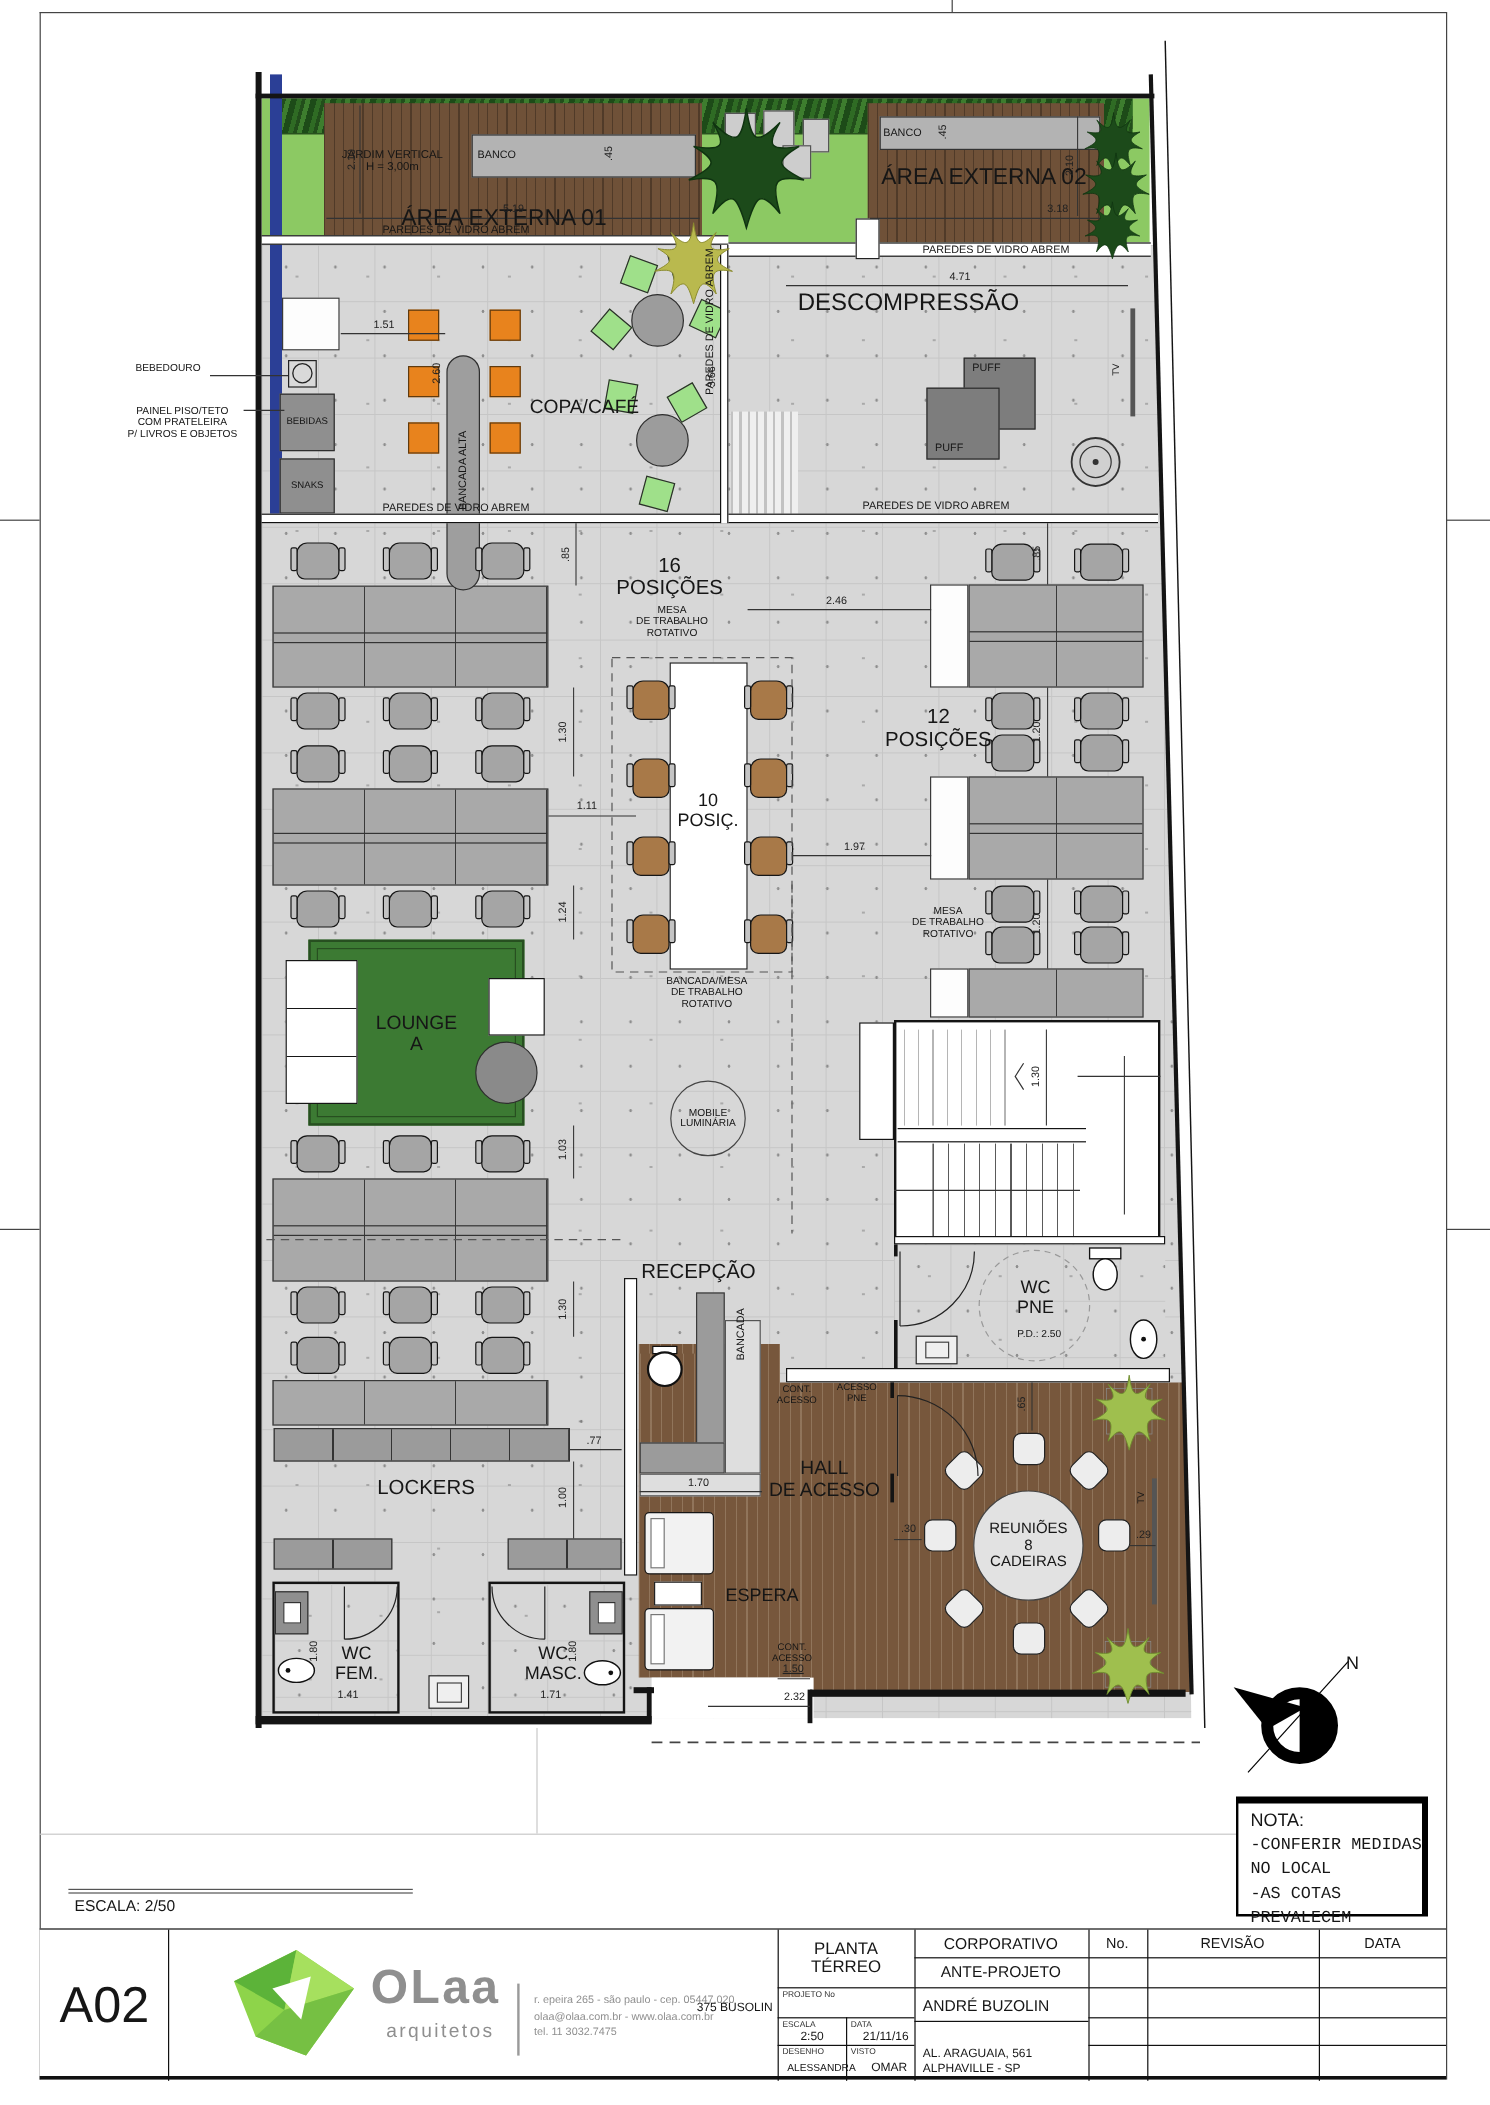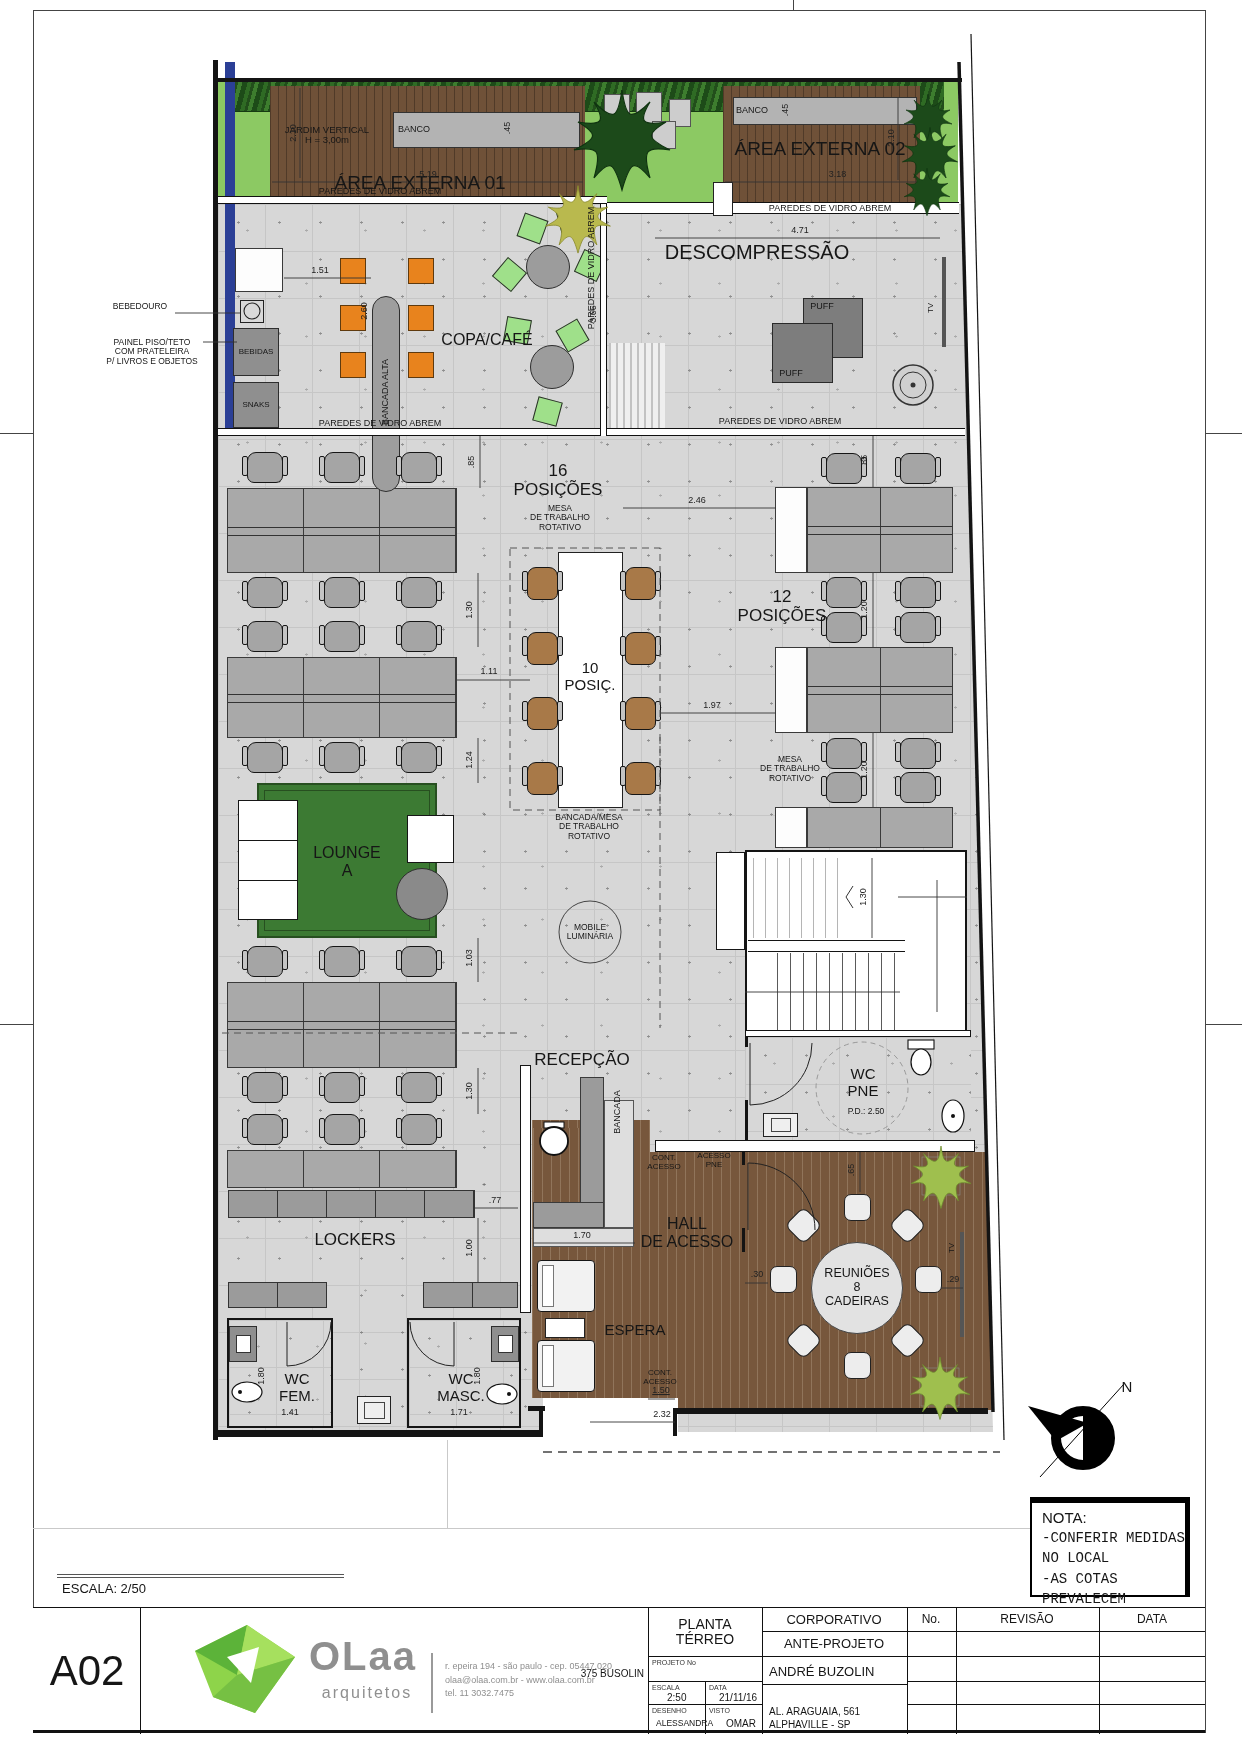--- a/index.html
+++ b/index.html
@@ -409,21 +409,21 @@
 8
 CADEIRAS</span>
   <span class="t" style="left:1127px;top:1387px;font-size:15px;">N</span>
 
   <span class="t" style="left:140px;top:307px;font-size:8.5px;">BEBEDOURO</span>
   <span class="t" style="left:152px;top:352px;font-size:8.5px;">PAINEL PISO/TETO
 COM PRATELEIRA
 P/ LIVROS E OBJETOS</span>
 
   <span class="t d" style="left:428px;top:175px;">5.19</span>
-  <span class="t d" style="left:828px;top:175px;padding-left:19px;">3.18</span>
+  <span class="t d" style="left:872px;top:175px;padding-left:19px;">3.18</span>
   <span class="t d r" style="left:508px;top:128px;">.45</span>
   <span class="t d r" style="left:786px;top:110px;">.45</span>
   <span class="t d r" style="left:294px;top:133px;">2.10</span>
   <span class="t d r" style="left:892px;top:138px;">2.10</span>
   <span class="t d" style="left:800px;top:231px;">4.71</span>
   <span class="t d" style="left:320px;top:271px;">1.51</span>
   <span class="t d r" style="left:365px;top:311px;">2.60</span>
   <span class="t d r" style="left:594px;top:314px;">3.66</span>
   <span class="t d r" style="left:472px;top:462px;">.85</span>
   <span class="t d r" style="left:865px;top:461px;">.85</span>
@@ -491,21 +491,21 @@
       <polygon points="-50,-18 2,-44 50,-12 10,44 -32,28" fill="#8ed44a"></polygon>
       <polygon points="-50,-18 2,-44 -8,6" fill="#5cb339"></polygon>
       <polygon points="2,-44 50,-12 -8,6" fill="#a6e05e"></polygon>
       <polygon points="-8,6 50,-12 10,44 -32,28" fill="#76c043"></polygon>
       <polygon points="-18,-12 14,-22 6,14" fill="#fff"></polygon>
     </svg>
     <span class="t" style="left:330px;top:48px;font-size:40px;font-weight:bold;color:#8f8f8f;letter-spacing:2px;">OLaa</span>
     <span class="t" style="left:334px;top:85px;font-size:16px;color:#8f8f8f;letter-spacing:2px;">arquitetos</span>
     <div class="b" style="left:398px;top:45px;width:1.5px;height:60px;background:#9a9a9a;"></div>
     <div style="position:absolute;left:412px;top:52px;font-size:9px;color:#8f8f8f;line-height:1.5;">
-      <div>r. epeira 194 - são paulo - cep. 05447.020</div>
+      <div>r. epeira 265 - são paulo - cep. 05447.020</div>
       <div>olaa@olaa.com.br - www.olaa.com.br</div>
       <div>tel. 11 3032.7475</div>
     </div>
 
     <span class="t" style="left:672px;top:24px;font-size:14px;">PLANTA
 TÉRREO</span>
     <span class="small-cap" style="position:absolute;left:619px;top:51px;font-size:7px;">PROJETO No</span>
     <span style="position:absolute;right:561px;top:60px;font-size:10px;">375 BUSOLIN</span>
     <span class="small-cap" style="position:absolute;left:619px;top:76px;font-size:7px;">ESCALA</span>
     <span style="position:absolute;left:634px;top:84px;font-size:10px;">2:50</span>

